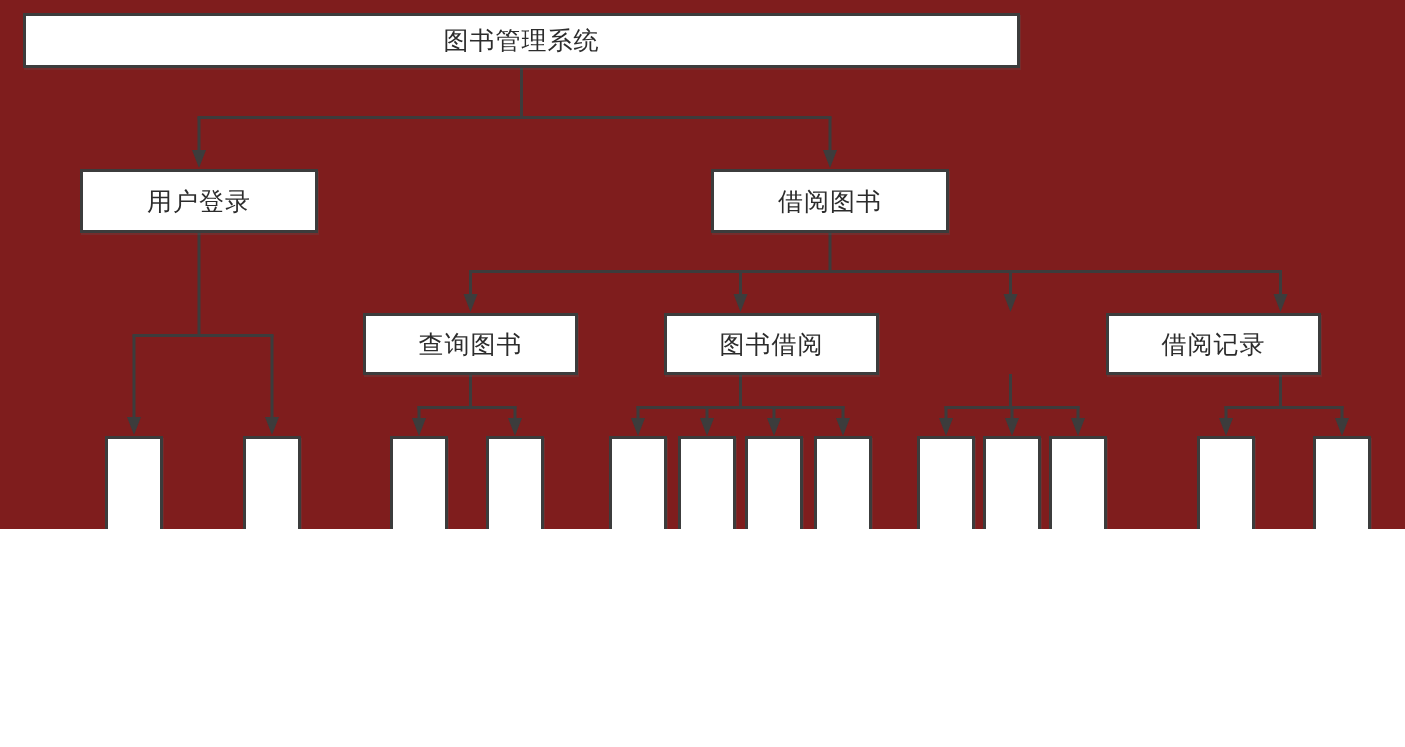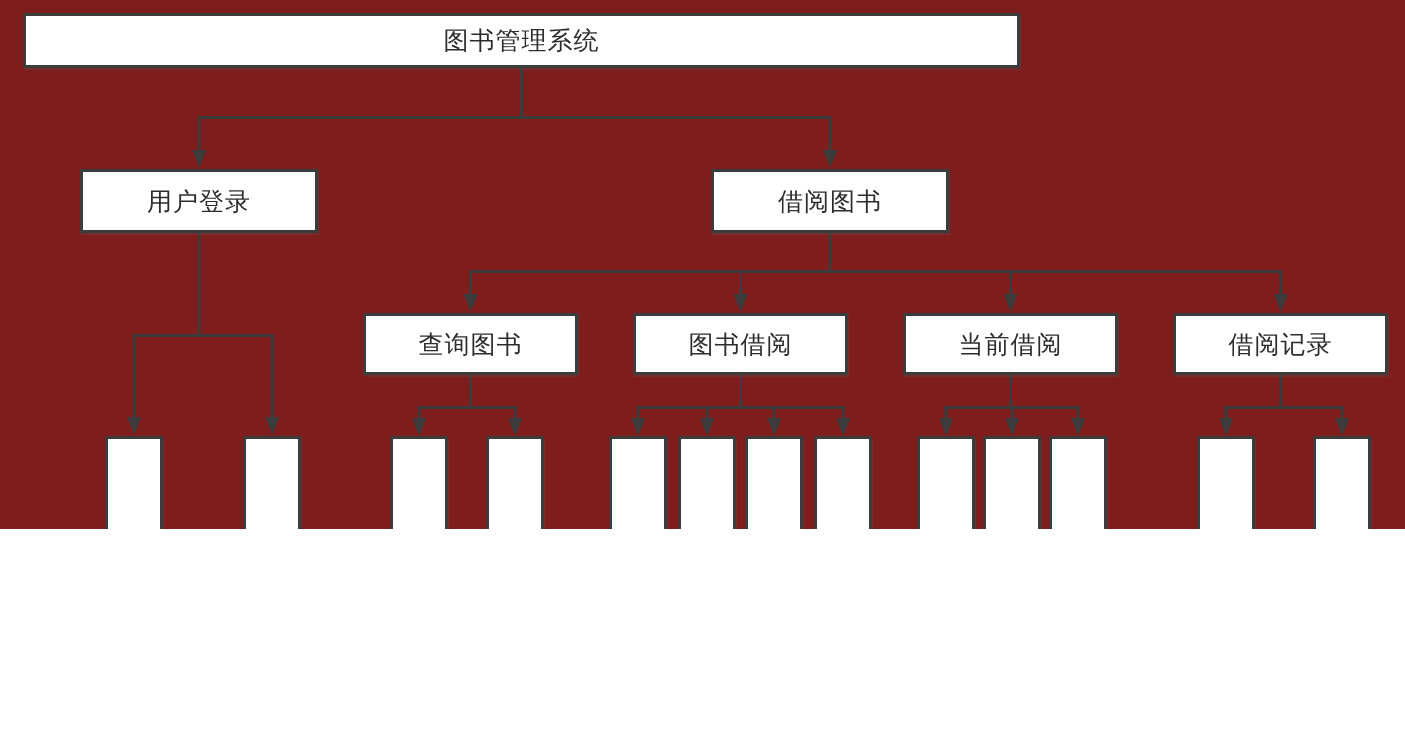--- a/index.html
+++ b/index.html
@@ -154,27 +154,24 @@
   <div class="box lvl2" style="left:80px">
     <span class="hlabel">用户登录</span>
   </div>
   <div class="box lvl2" style="left:711px">
     <span class="hlabel">借阅图书</span>
   </div>
 
   <div class="box lvl3" style="left:363px">
     <span class="hlabel">查询图书</span>
   </div>
-  <div class="box lvl3" style="left:633px">
+  <div class="box lvl3" style="left:664px">
     <span class="hlabel">图书借阅</span>
   </div>
-  <div class="box lvl3" style="left:903px">
-    <span class="hlabel">当前借阅</span>
-  </div>
-  <div class="box lvl3" style="left:1173px">
+  <div class="box lvl3" style="left:1106px">
     <span class="hlabel">借阅记录</span>
   </div>
 
   <div class="box leaf" style="left:105px">
     <span class="vlabel">用户登录</span>
   </div>
   <div class="box leaf" style="left:243px">
     <span class="vlabel">注销登录</span>
   </div>
 

